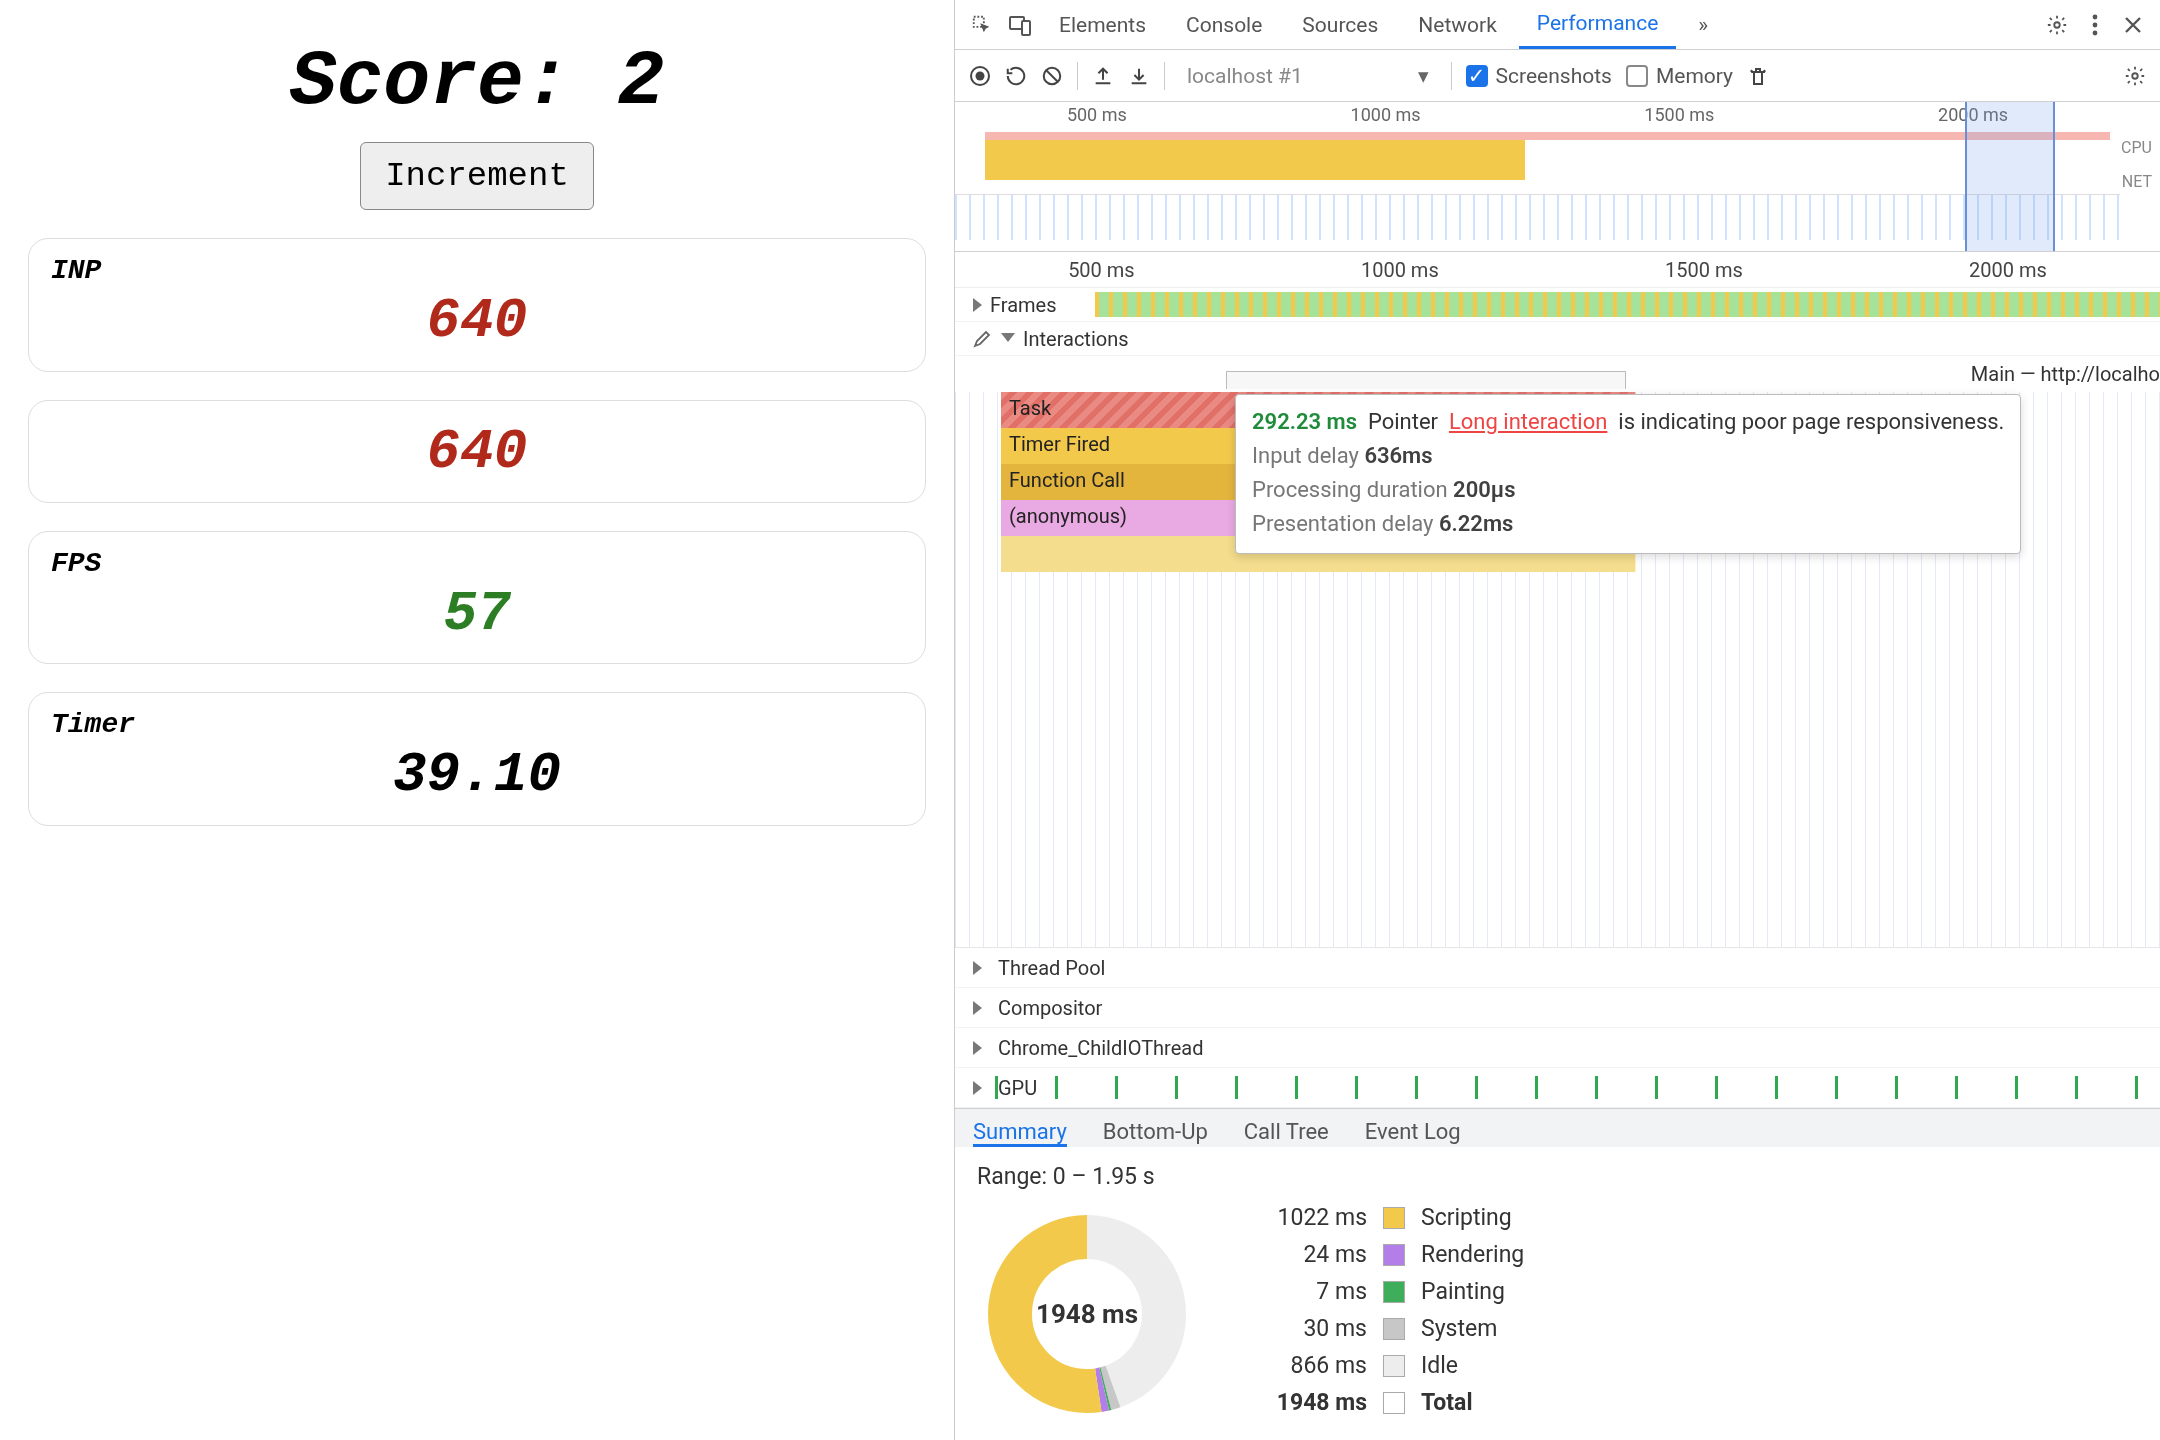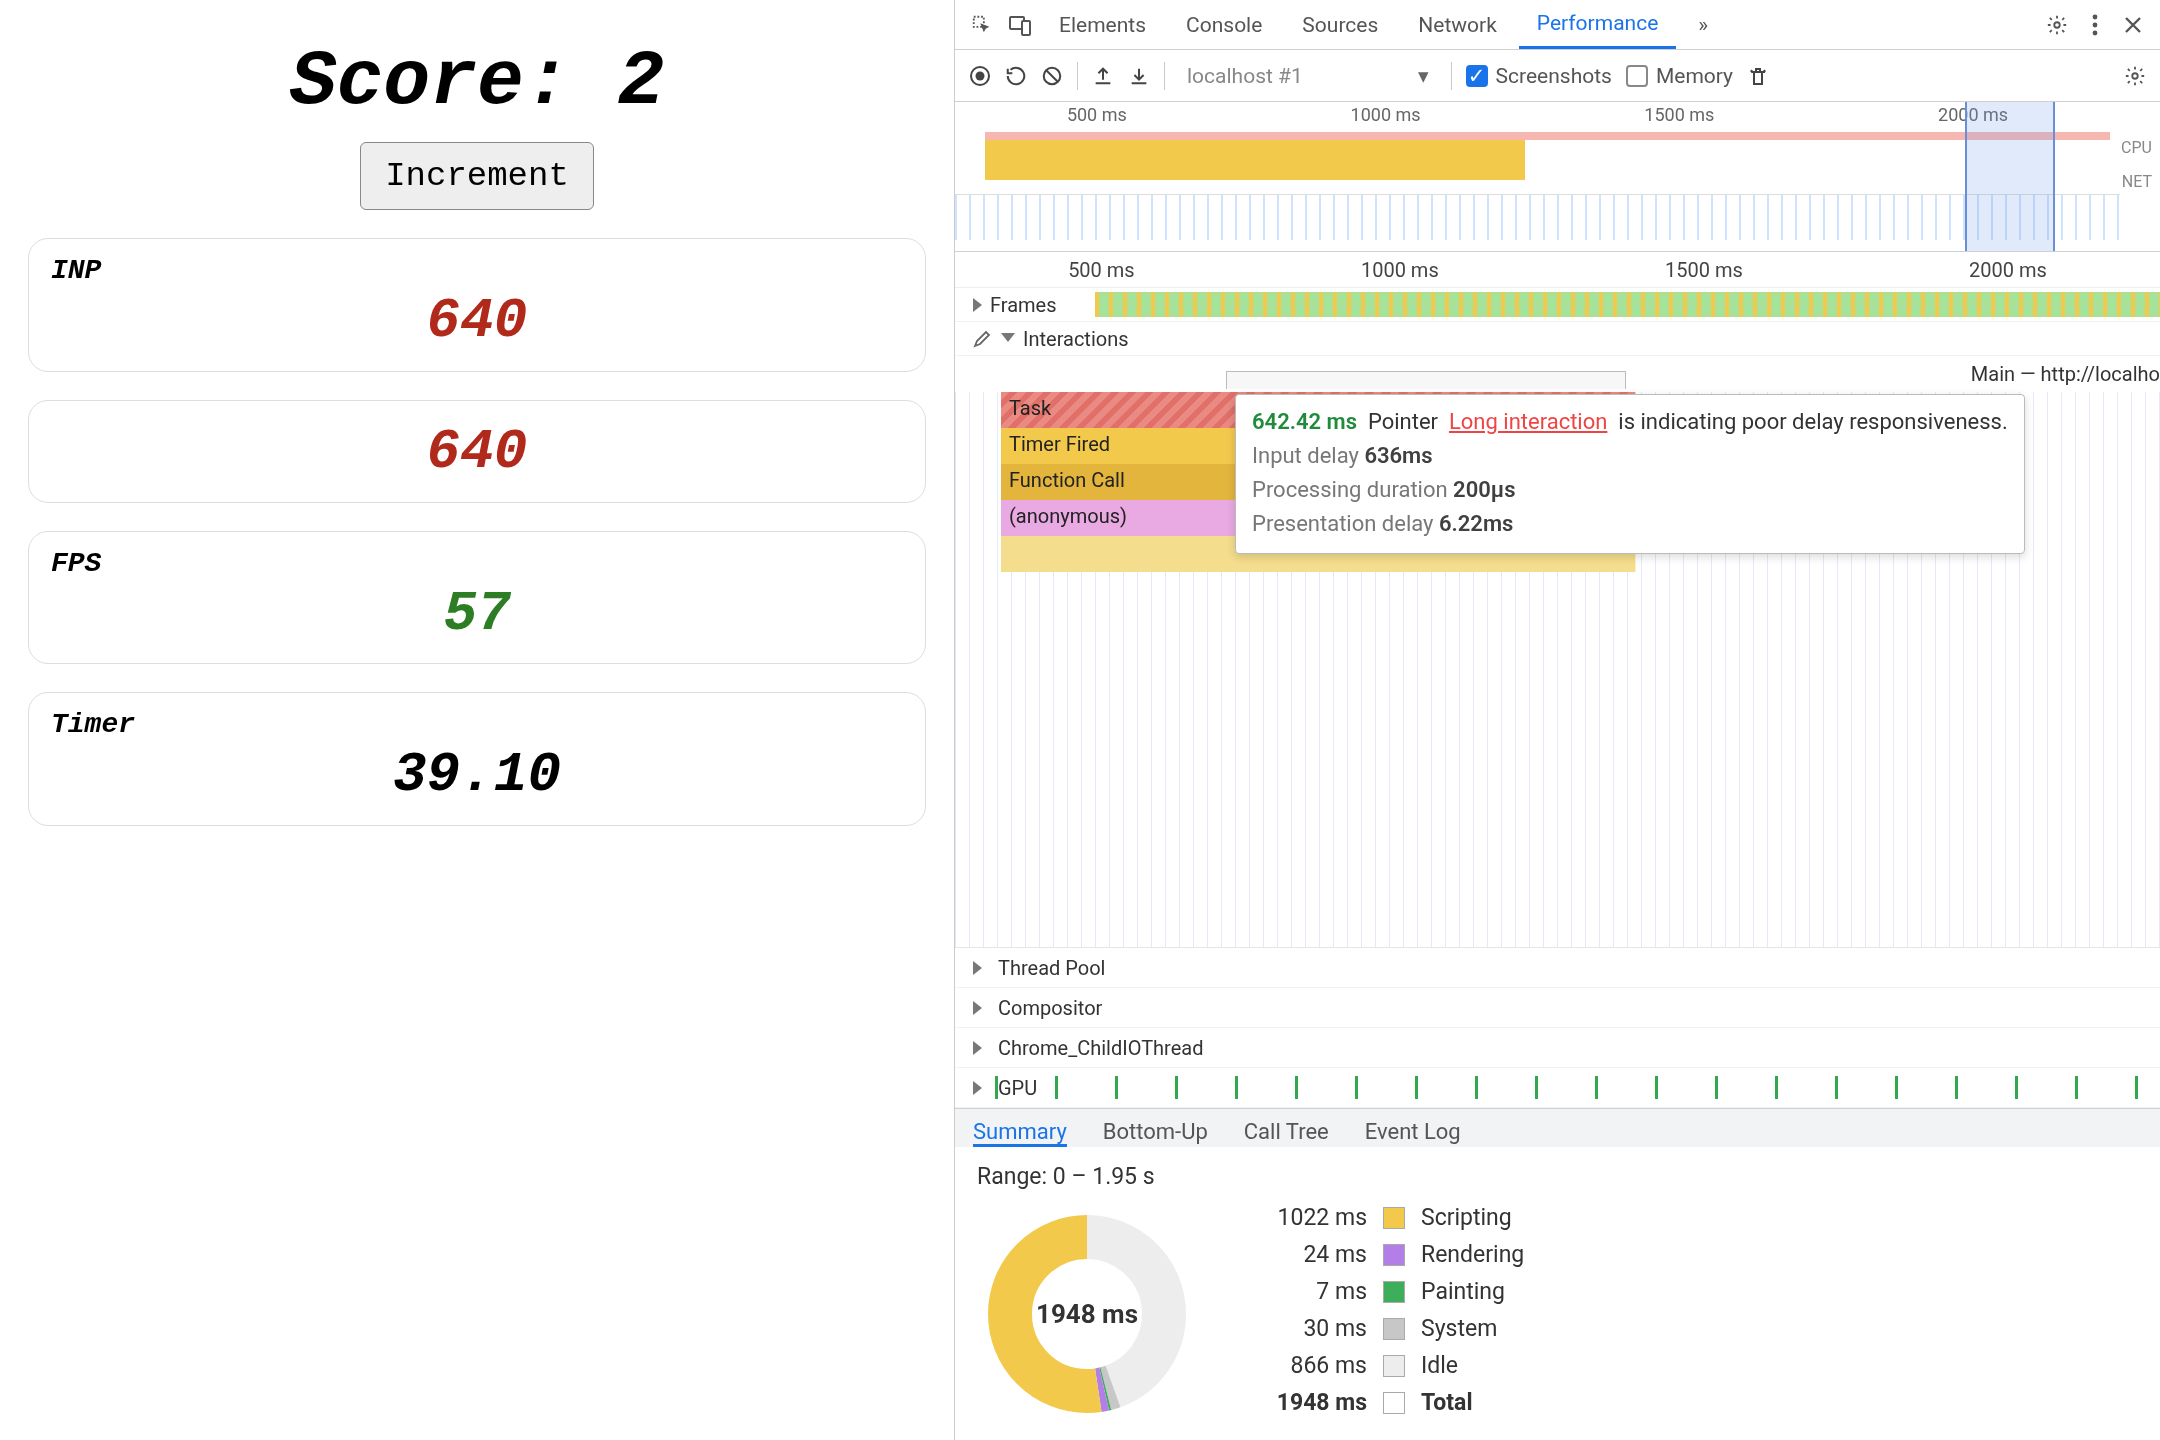--- a/index.html
+++ b/index.html
@@ -478,24 +478,24 @@
       <div class="flame-row">
           <div class="flame-seg seg-anon">(anonymous)</div>
         </div>
       <div class="flame-row">
           <div class="flame-seg seg-extra"></div>
         </div>
 
       <div class="tooltip">
         <div class="notch"></div>
         <div>
-          <span class="hl-green">642.42 ms</span>
+          <span class="hl-green">292.23 ms</span>
           &nbsp;<span>Pointer</span>
           &nbsp;<span class="hl-red">Long interaction</span>
-          &nbsp;<span>is indicating poor delay responsiveness.</span>
+          &nbsp;<span>is indicating poor page responsiveness.</span>
         </div>
         <div class="sub"><span>Input delay</span>&nbsp;<b>636ms</b></div>
         <div class="sub"><span>Processing duration</span>&nbsp;<b>200µs</b></div>
         <div class="sub"><span>Presentation delay</span>&nbsp;<b>6.22ms</b></div>
       </div>
     </div>
 
     <div class="minor-rows">
       <div class="track-row">
         <span class="tri"></span>

